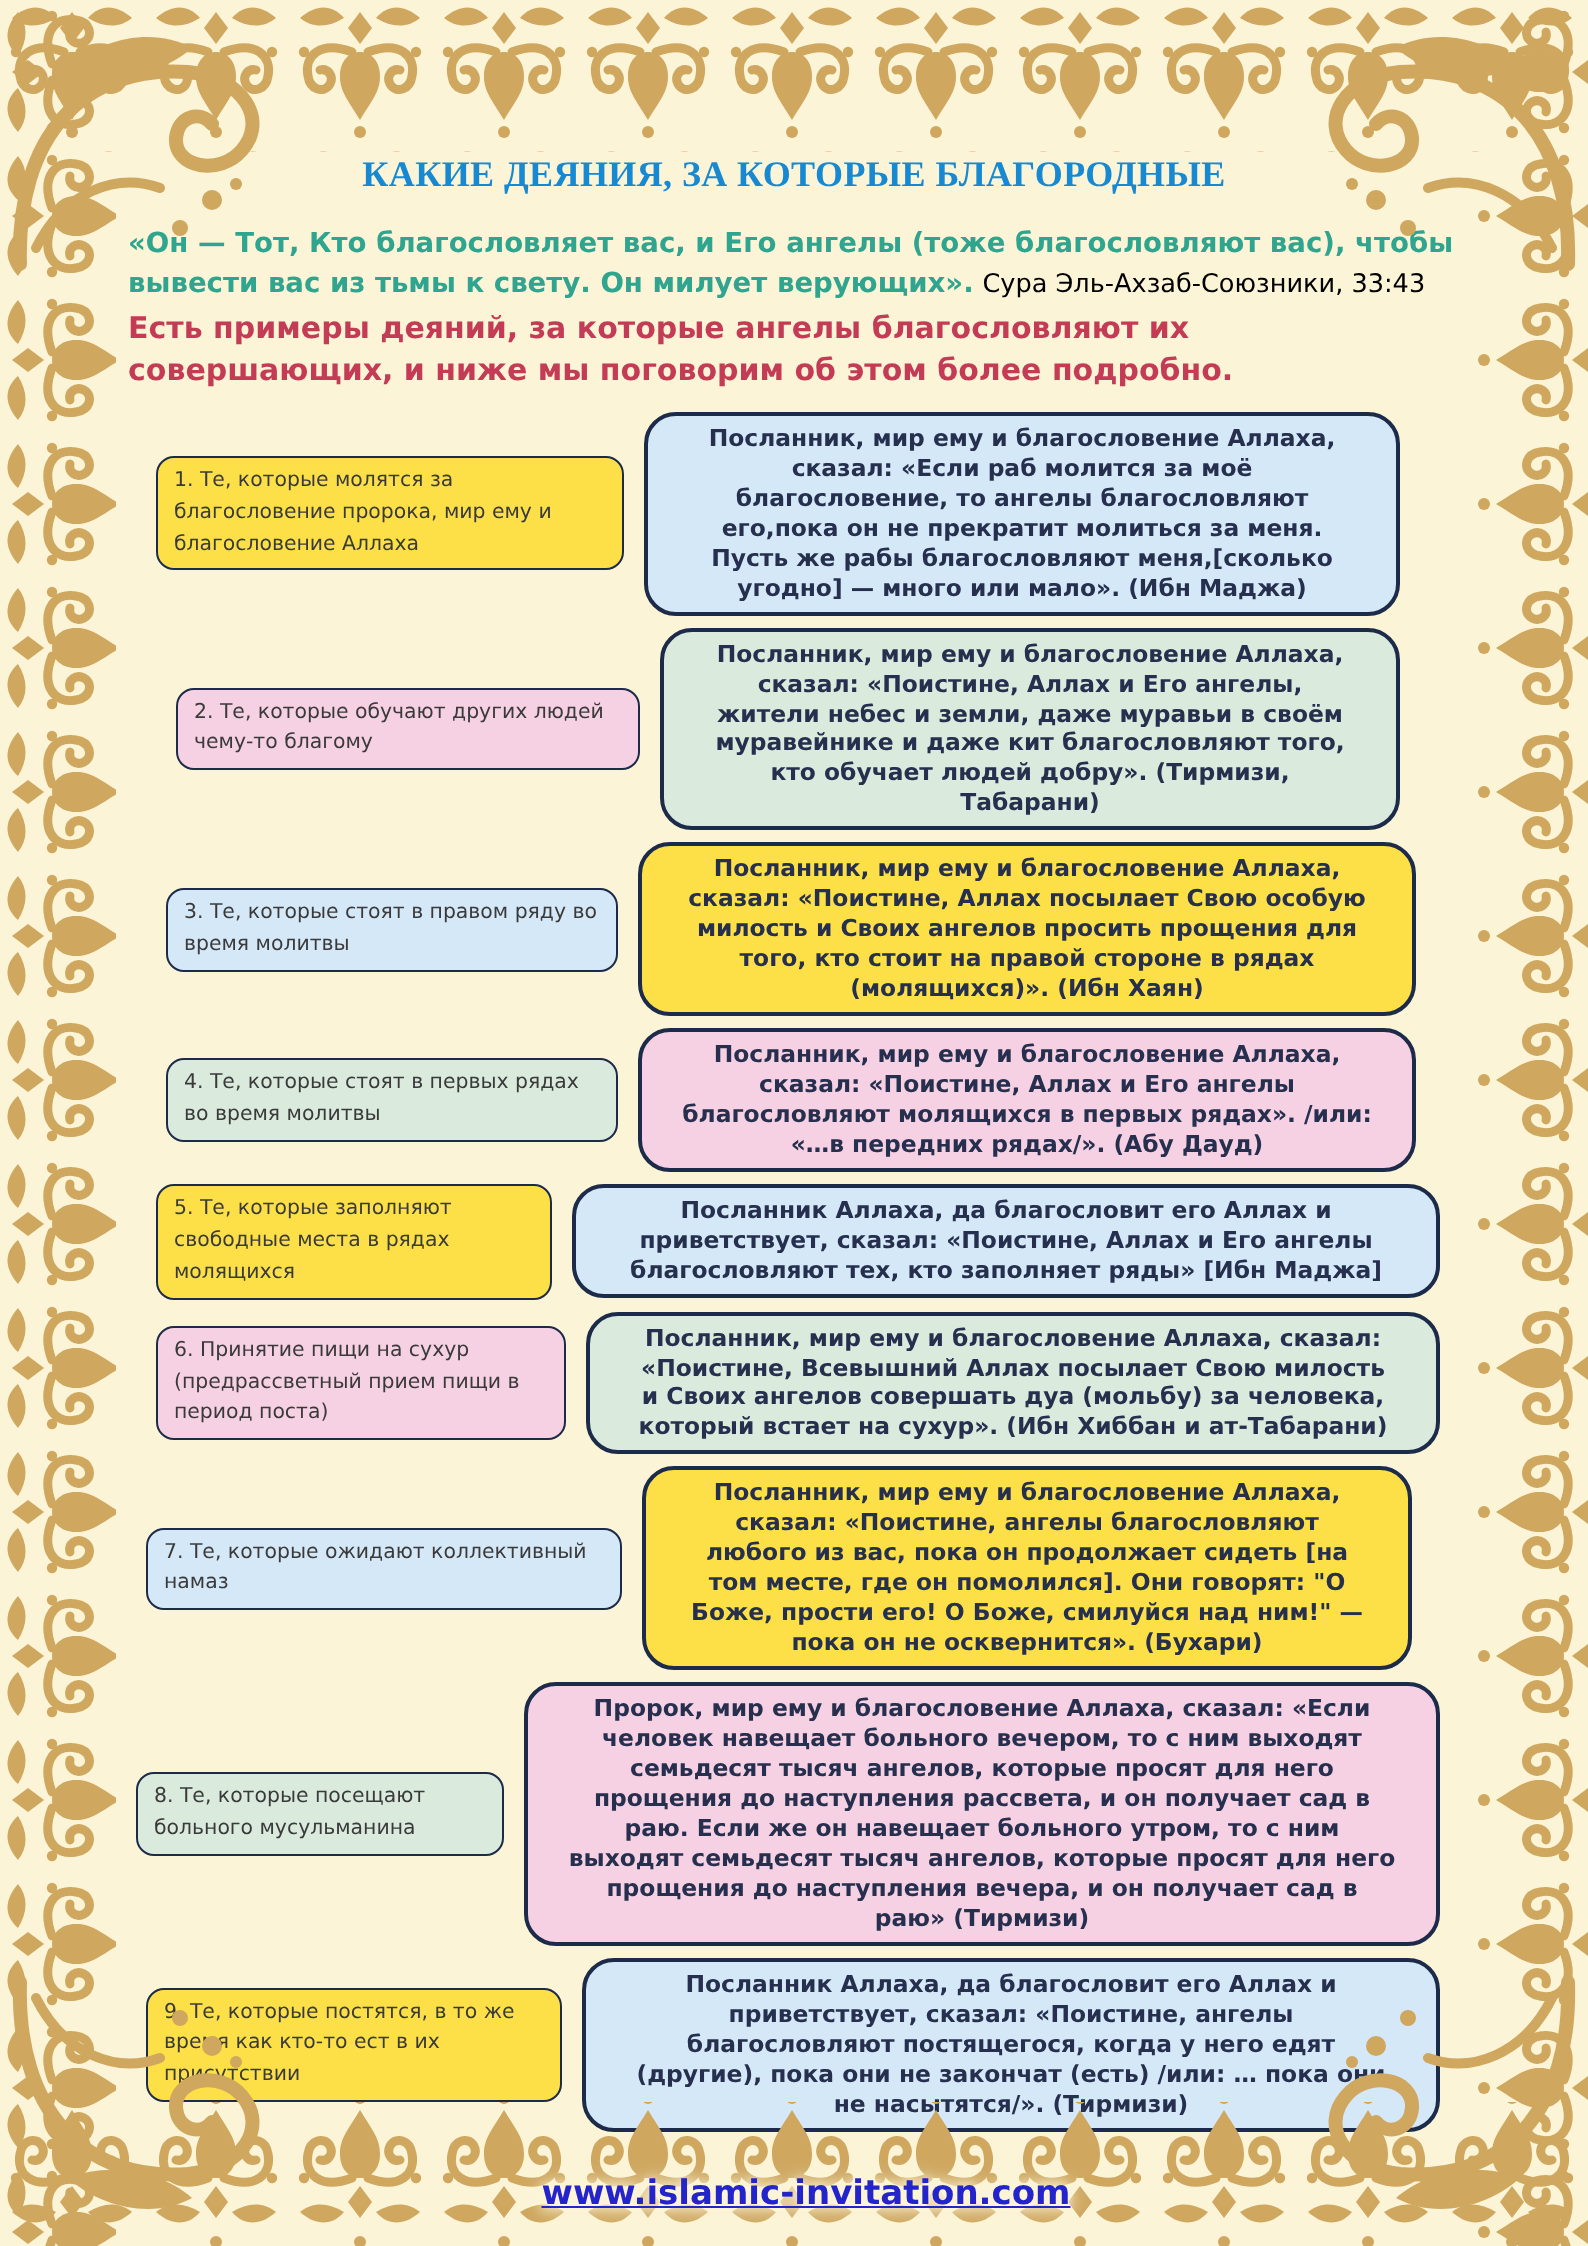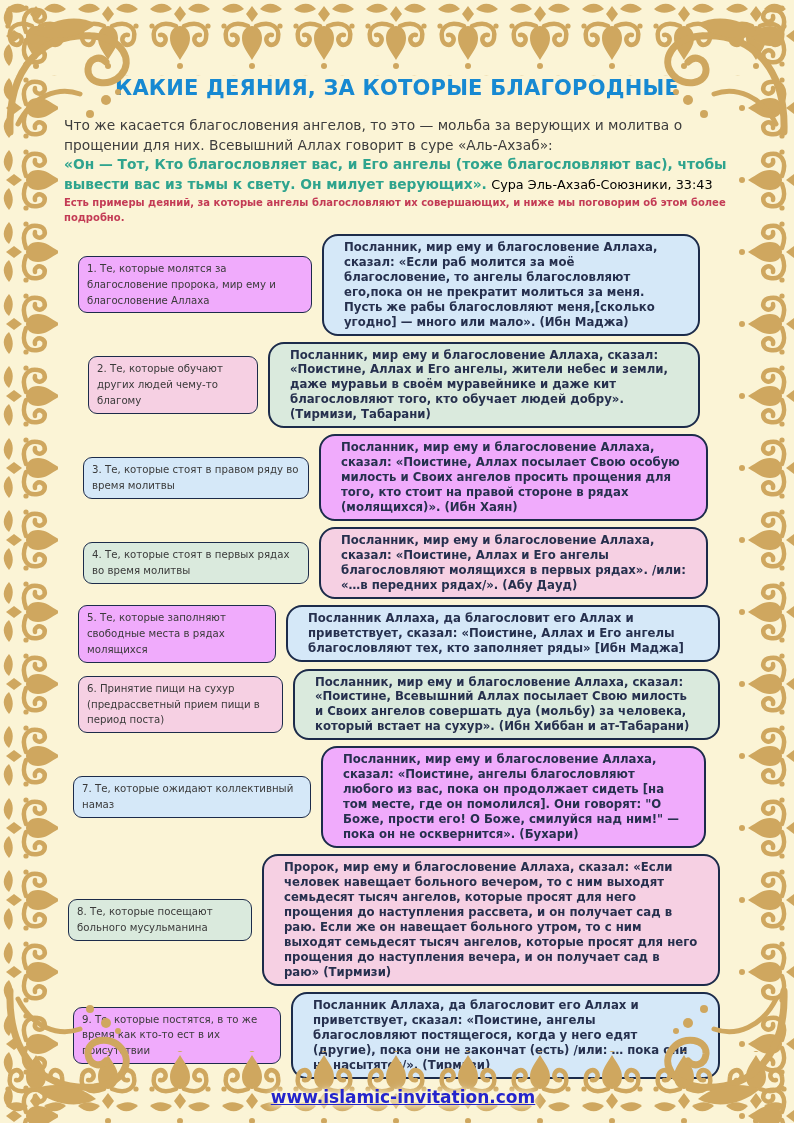--- a/index.html
+++ b/index.html
@@ -25,37 +25,38 @@
     position: absolute;
     left: 60px; right: 60px; top: 76px; bottom: 70px;
     z-index: 2;
     padding: 0 4px;
   }
   .title { text-align: center; margin: 2px 0 10px 0; }
   .title .tline {
     display: block;
     color: #1789D2;
     font-weight: bold;
-    font-size: 21px;
+    font-size: 18px;
     line-height: 1.0;
     letter-spacing: 0.2px;
     margin-bottom: 17px;
+    font-family: Liberation Serif, serif;
   }
   .intro-p {
     color: #3D3D3D;
     font-size: 13.8px;
     line-height: 1.42;
   }
   .quran-p { font-size: 13.8px; line-height: 1.42; }
   .quran-text { color: #2FA48E; font-weight: bold; }
   .quran-ref  { color: #000000; font-size: 12.8px; }
   .lead-p {
     color: #C33B55;
     font-weight: bold;
-    font-size: 10px;
+    font-size: 15px;
     line-height: 1.42;
     margin-top: 2px;
     margin-bottom: 9px;
   }
 
   .row { display: flex; align-items: center; margin-bottom: 6px; }
   .lbl {
     flex-shrink: 0;
     border: 1.6px solid #1C2B4A;
     border-radius: 9px;
@@ -67,22 +68,23 @@
   }
   .qte {
     flex: 1;
     border: 2.4px solid #1C2B4A;
     border-radius: 16px;
     padding: 4px 20px;
     font-weight: bold;
     font-size: 11.7px;
     line-height: 1.28;
     color: #26304E;
-  }
-  .c-orange { background: #f0abfc; }
+    text-align: center;
+  }
+  .c-orange { background: #fde047; }
   .c-pink   { background: #F6D0E3; }
   .c-blue   { background: #D5E8F8; }
   .c-green  { background: #DAEADD; }
 
   .footer-url {
     position: absolute;
     left: 12px; right: 0; bottom: 16px;
     z-index: 4;
     text-align: center;
     font-weight: bold;
@@ -153,33 +155,32 @@
 <svg class="corner br" width="140" height="140" aria-hidden="true">
     <use href="#cornerFl"></use>
   </svg>
 
 <div class="content">
 
   <h1 class="title">
     <span class="tline">КАКИЕ ДЕЯНИЯ, ЗА КОТОРЫЕ БЛАГОРОДНЫЕ</span>
   </h1>
 
-  <p class="intro-p">Что же касается благословения ангелов, то это — мольба за верующих и молитва о прощении для них. Всевышний Аллах говорит в суре «Аль-Ахзаб»:</p>
   <p class="quran-p"><span class="quran-text">«Он — Тот, Кто благословляет вас, и Его ангелы (тоже благословляют вас), чтобы вывести вас из тьмы к свету. Он милует верующих».</span> <span class="quran-ref">Сура Эль-Ахзаб-Союзники, 33:43</span></p>
   <p class="lead-p">Есть примеры деяний, за которые ангелы благословляют их совершающих, и ниже мы поговорим об этом более подробно.</p>
 
   <div class="rows">
 
     <div class="row">
       <div class="lbl c-orange" style="margin-left:14px;width:234px">1. Те, которые молятся за благословение пророка, мир ему и благословение Аллаха</div>
       <div class="qte c-blue" style="margin-right:30px">Посланник, мир ему и благословение Аллаха, сказал: «Если раб молится за моё благословение, то ангелы благословляют его,пока он не прекратит молиться за меня. Пусть же рабы благословляют меня,[сколько угодно] — много или мало». (Ибн Маджа)</div>
     </div>
 
     <div class="row">
-      <div class="lbl c-pink" style="margin-left:24px;width:170px">2. Те, которые обучают других людей чему-то благому</div>
+      <div class="lbl c-pink" style="margin-left:24px;width:232px">2. Те, которые обучают других людей чему-то благому</div>
       <div class="qte c-green" style="margin-right:30px">Посланник, мир ему и благословение Аллаха, сказал: «Поистине, Аллах и Его ангелы, жители небес и земли, даже муравьи в своём муравейнике и даже кит благословляют того, кто обучает людей добру». (Тирмизи, Табарани)</div>
     </div>
 
     <div class="row">
       <div class="lbl c-blue" style="margin-left:19px;width:226px">3. Те, которые стоят в правом ряду во время молитвы</div>
       <div class="qte c-orange" style="margin-right:22px">Посланник, мир ему и благословение Аллаха, сказал: «Поистине, Аллах посылает Свою особую милость и Своих ангелов просить прощения для того, кто стоит на правой стороне в рядах (молящихся)». (Ибн Хаян)</div>
     </div>
 
     <div class="row">
       <div class="lbl c-green" style="margin-left:19px;width:226px">4.  Те, которые стоят в первых рядах во время молитвы</div>

